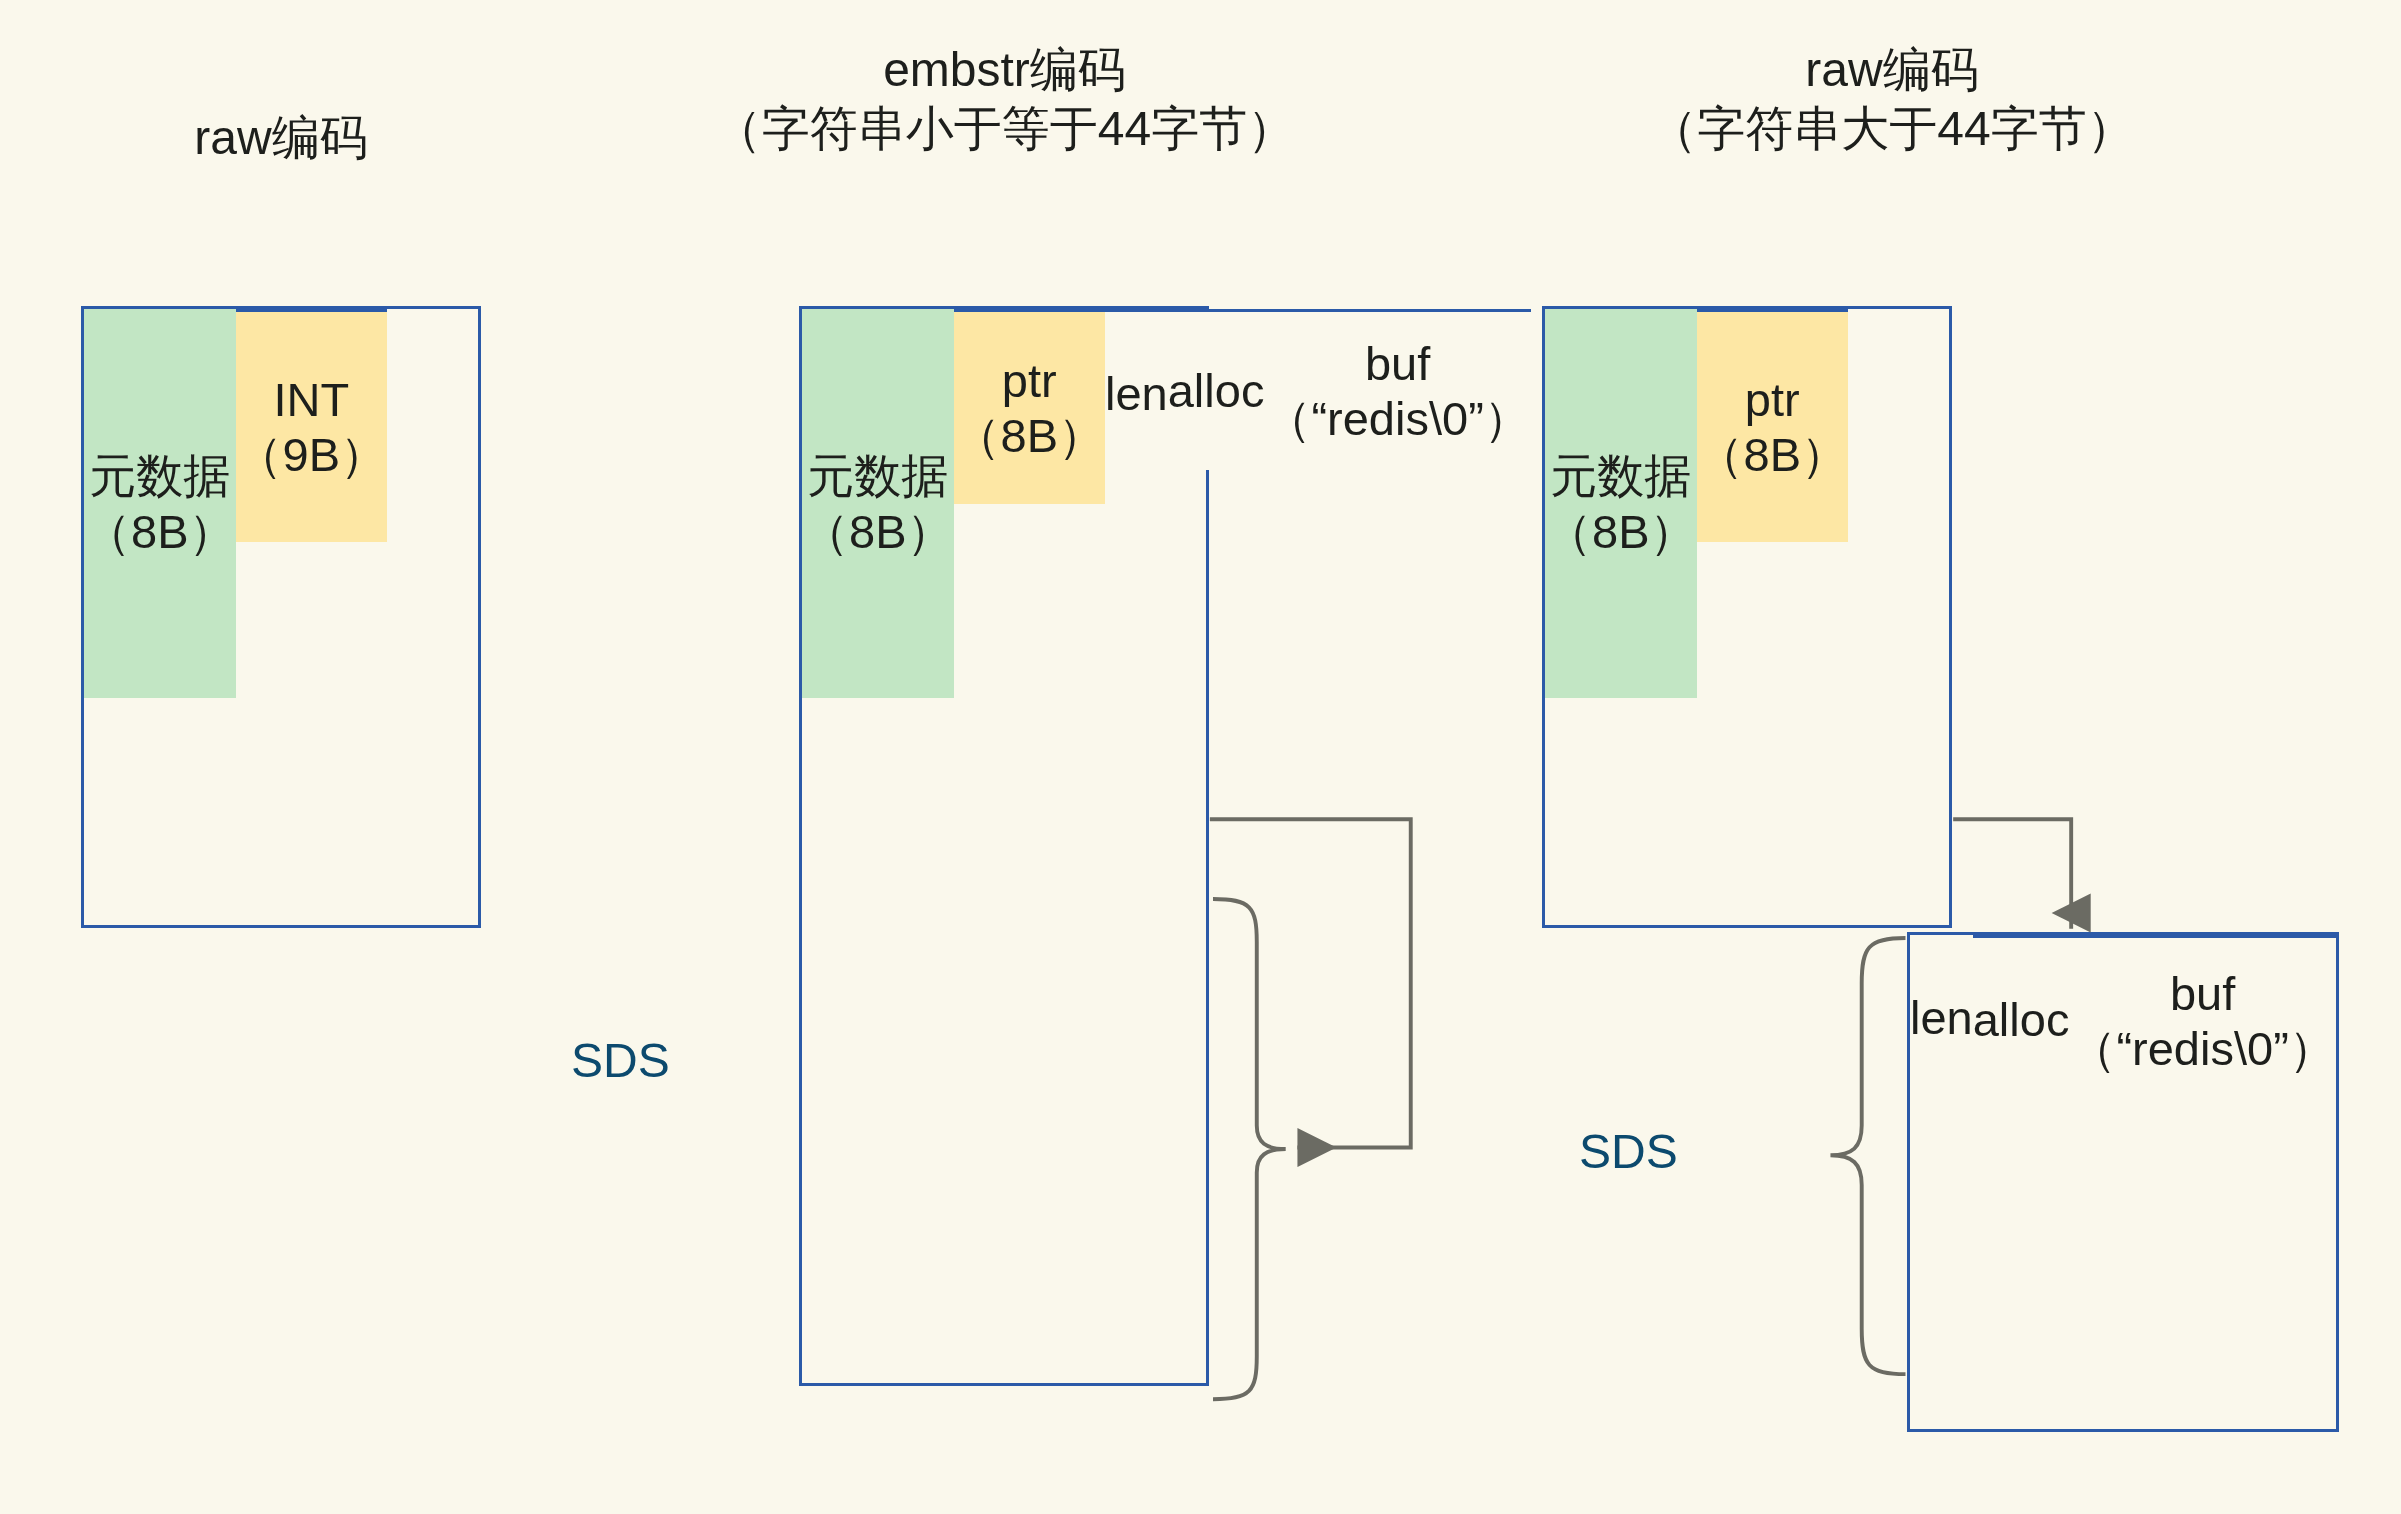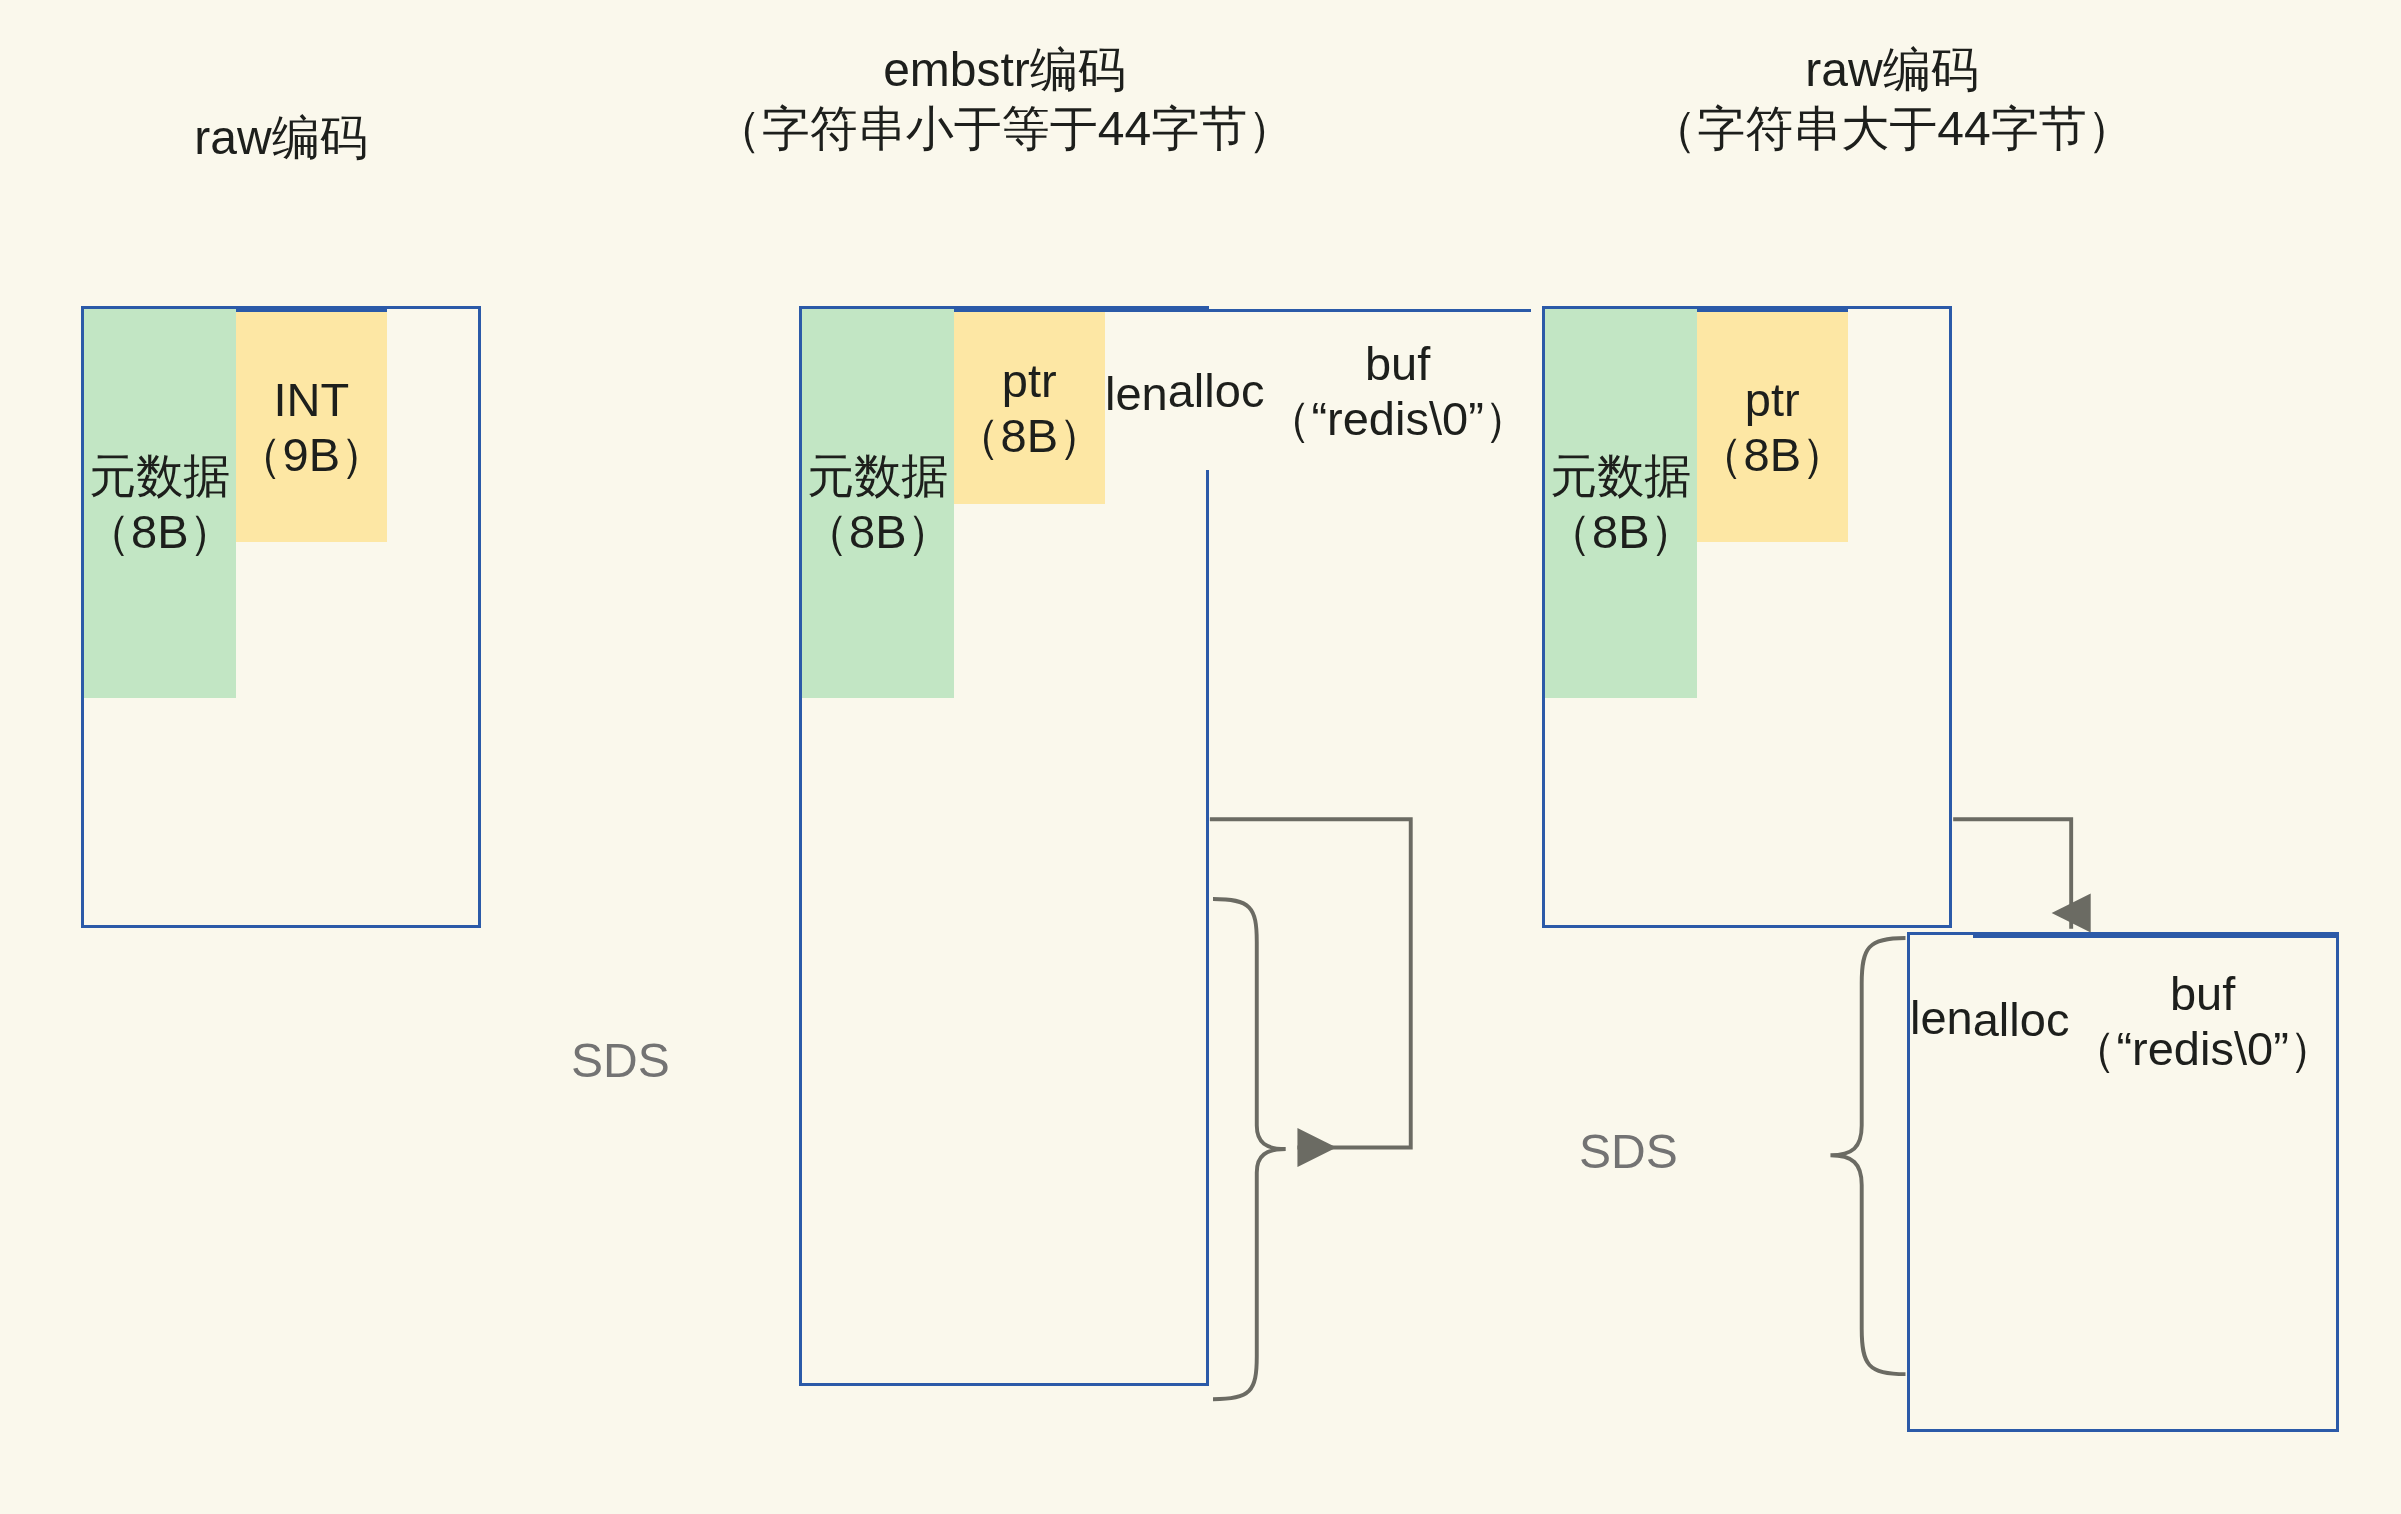--- a/index.html
+++ b/index.html
@@ -15,21 +15,21 @@
   .hdr{position:absolute;text-align:center;font-size:48px;line-height:1.22;white-space:pre-line;color:#1d1f1c;}
 
   .memblock{position:absolute;box-sizing:border-box;border:3.9px solid #2b5aa8;display:flex;flex-direction:row;}
   .cell{box-sizing:border-box;display:flex;flex-direction:column;align-items:center;justify-content:center;
         text-align:center;font-size:47px;line-height:1.18;white-space:pre-line;}
   .cell.green{background:#c2e6c4;}
   .cell.yellow{background:#fde7a4;}
   .cell.plain{background:#faf8ec;}
   .div-h{border-top:3.9px solid #2b5aa8;}
 
-  .sdslabel{position:absolute;font-size:48px;color:#737373;}
+  .sdslabel{position:absolute;font-size:48px;color:#0c4a6e;}
 
   svg.overlay{position:absolute;left:0;top:0;width:2401px;height:1515px;pointer-events:none;}
 </style>
 </head>
 <body>
 
 <div id="stage">
 
   <div class="hdr" style="left:81px;top:109px;width:400px;">raw编码</div>
 

